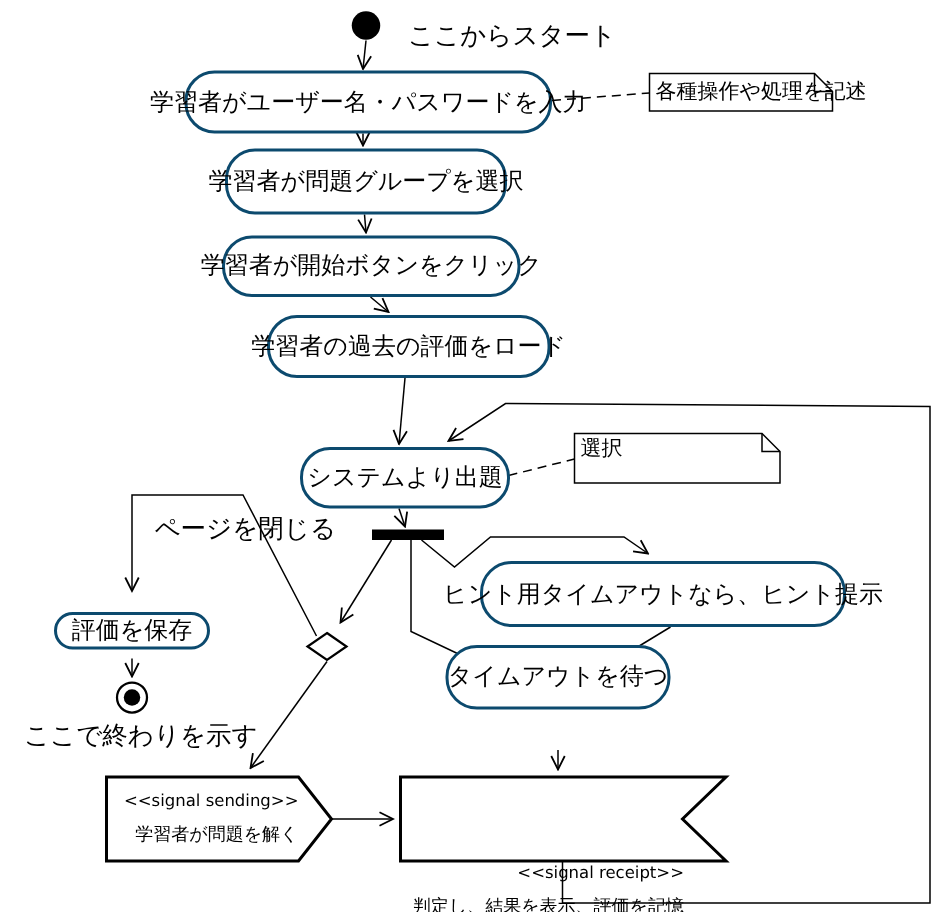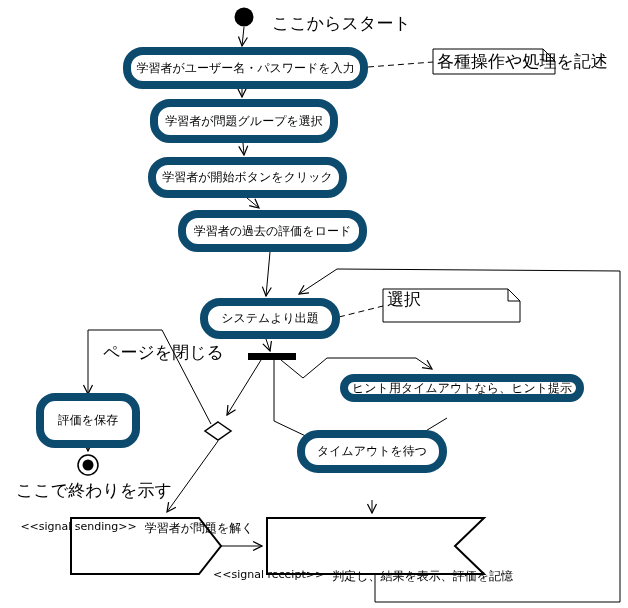--- a/index.html
+++ b/index.html
@@ -3,28 +3,28 @@
 <meta charset="utf-8">
 <style>
   html,body{margin:0;padding:0;background:#fff;}
   #canvas{
     position:relative;width:628px;height:608px;background:#ffffff;
     font-family:"DejaVu Sans","Liberation Sans",sans-serif;color:#000;
     overflow:hidden;
   }
   #wires{position:absolute;left:0;top:0;width:628px;height:608px;}
   .action{
-    position:absolute;box-sizing:border-box;border:8px solid #0c4a6e;
+    position:absolute;box-sizing:border-box;border:2px solid #0c4a6e;
     border-radius:20px;background:#fff;display:flex;align-items:center;
-    justify-content:center;font-size:12px;white-space:nowrap;text-align:center;
+    justify-content:center;font-size:16px;white-space:nowrap;text-align:center;
   }
   .lbl{position:absolute;font-size:17px;white-space:nowrap;}
-  .note-text{position:absolute;font-size:17px;white-space:nowrap;line-height:15px;}
+  .note-text{position:absolute;font-size:14px;white-space:nowrap;line-height:15px;}
   .sig-text{
-    position:absolute;display:flex;align-items:flex-start;
+    position:absolute;display:flex;flex-direction:column;align-items:flex-end;
     justify-content:center;gap:8px;font-size:12px;white-space:nowrap;text-align:center;
   }
   .stereo{font-size:11px;}
 </style>
 </head>
 <body>
 
 <div id="canvas">
 
   <svg id="wires" viewBox="0 0 628 608" xmlns="http://www.w3.org/2000/svg">
@@ -85,25 +85,25 @@
   <div class="action" style="left:123px;top:47px;width:245px;height:42px;">学習者がユーザー名・パスワードを入力</div>
 
   <div class="action" style="left:150px;top:99px;width:188px;height:44px;">学習者が問題グループを選択</div>
 
   <div class="action" style="left:148px;top:157px;width:199px;height:41px;">学習者が開始ボタンをクリック</div>
 
   <div class="action" style="left:178px;top:210px;width:189px;height:42px;">学習者の過去の評価をロード</div>
 
   <div class="action" style="left:200px;top:298px;width:140px;height:41px;">システムより出題</div>
 
-  <div class="action" style="left:340px;top:374px;width:244px;height:28px;border-radius:21px;font-family:Liberation Mono, monospace;">ヒント用タイムアウトなら、ヒント提示</div>
+  <div class="action" style="left:320px;top:374px;width:244px;height:44px;border-radius:21px;font-family:Liberation Mono, monospace;">ヒント用タイムアウトなら、ヒント提示</div>
 
   <div class="action" style="left:297px;top:430px;width:150px;height:43px;border-radius:21px;">タイムアウトを待つ</div>
 
-  <div class="action" style="left:36px;top:393px;width:104px;height:55px;border-radius:19px;">評価を保存</div>
+  <div class="action" style="left:36px;top:408px;width:104px;height:25px;border-radius:19px;">評価を保存</div>
 
   <div class="sig-text" style="left:75px;top:520px;width:124px;height:52px;">
     <span class="stereo">&lt;&lt;signal sending&gt;&gt;</span>
     <span>学習者が問題を解く</span>
   </div>
 
   <div class="sig-text" style="left:270px;top:520px;width:186px;height:52px;margin-top:48px;">
     <span class="stereo">&lt;&lt;signal receipt&gt;&gt;</span>
     <span>判定し、結果を表示、評価を記憶</span>
   </div>

